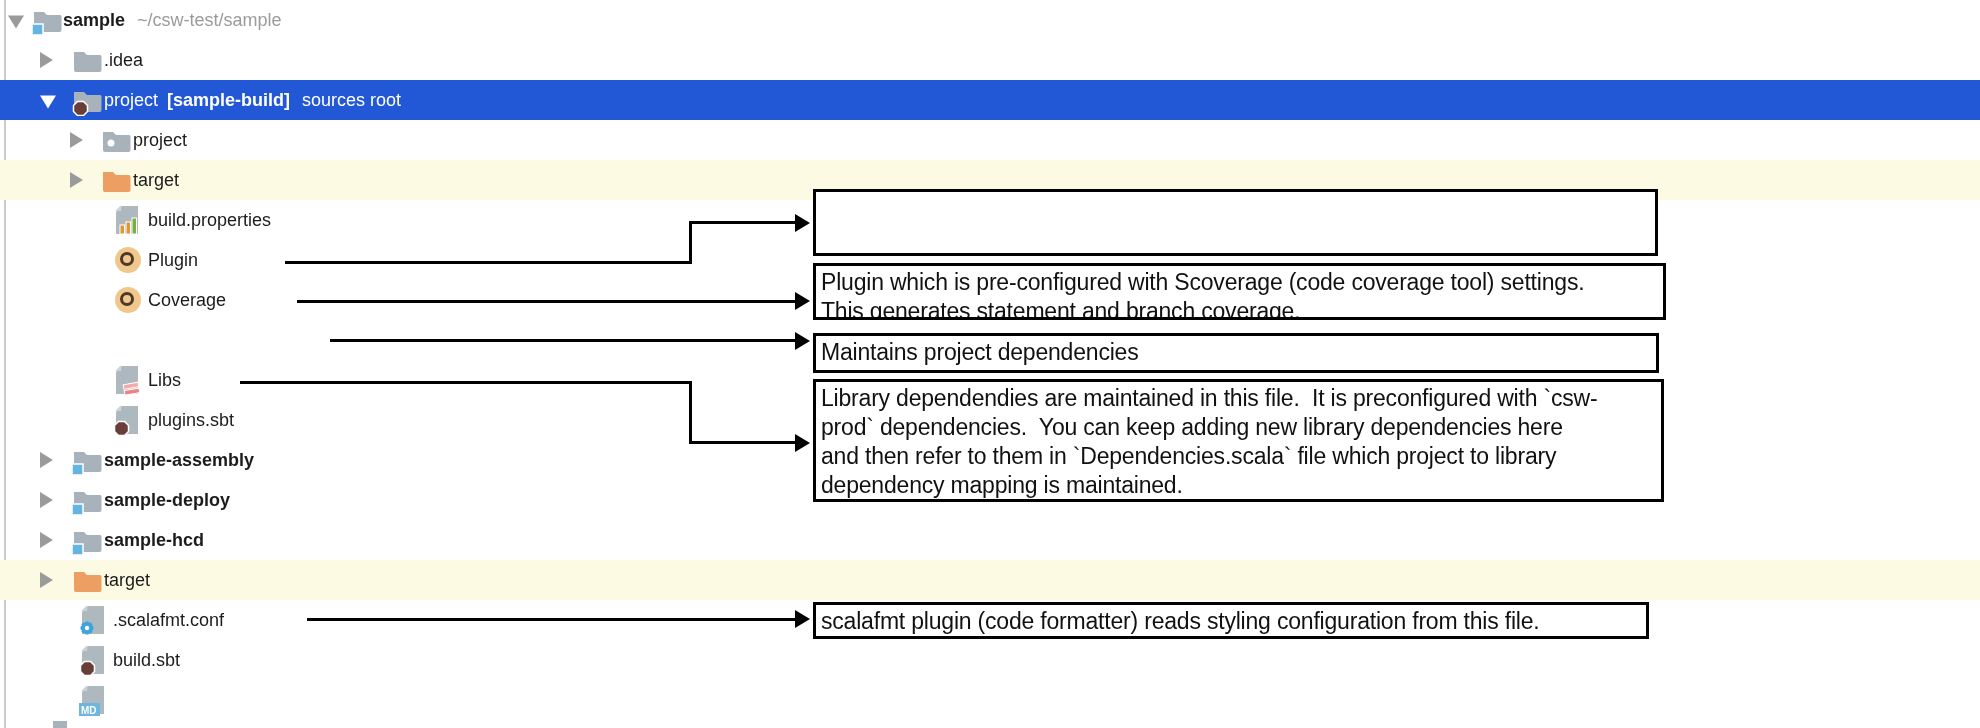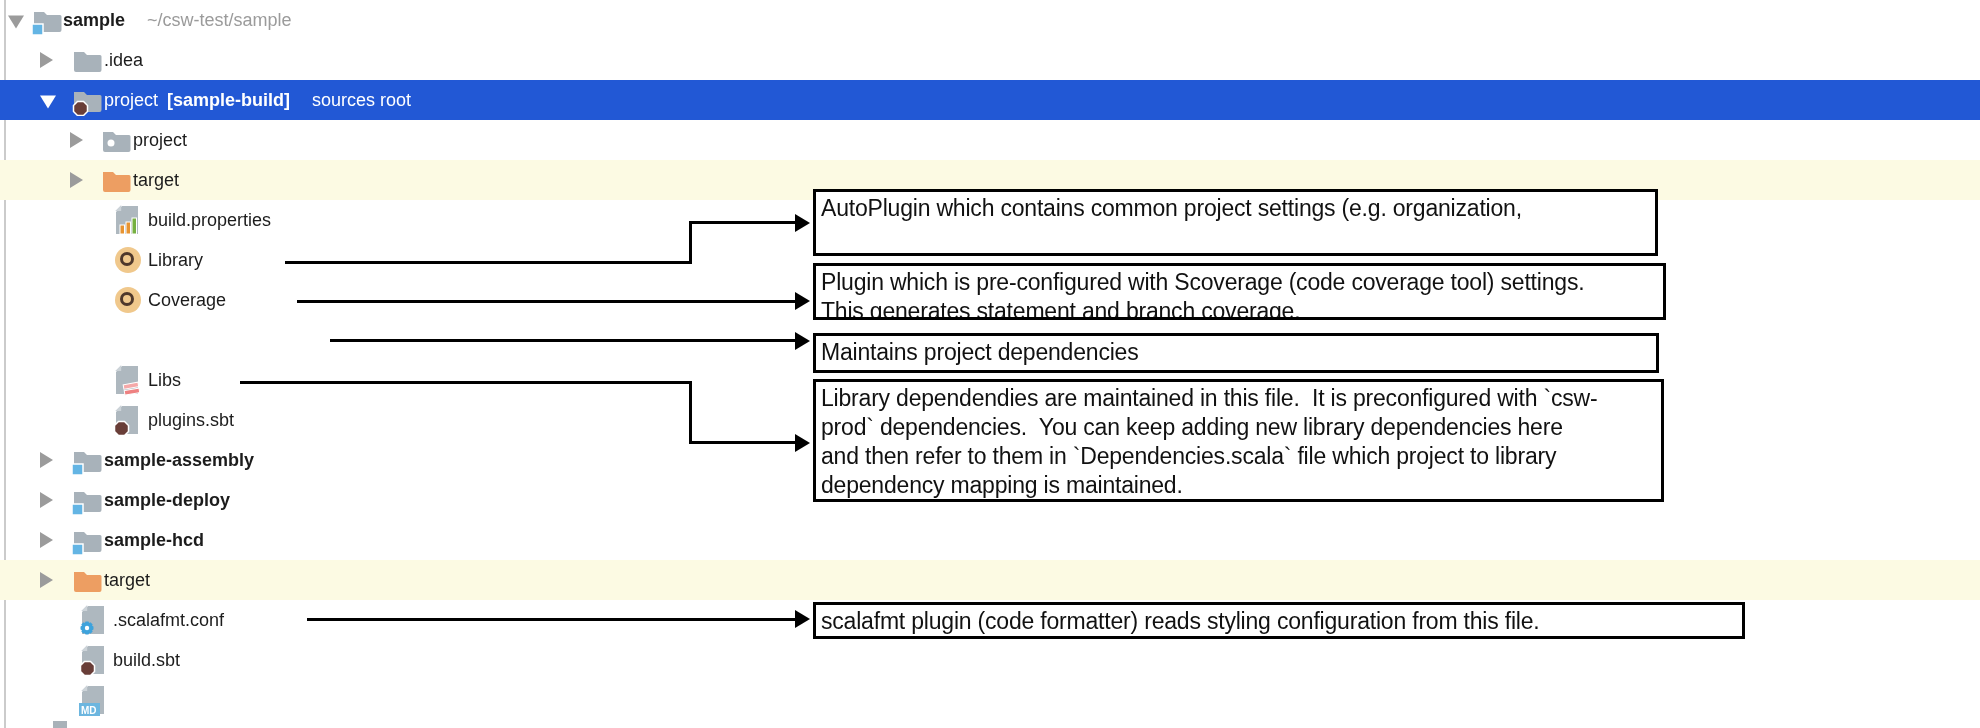--- a/index.html
+++ b/index.html
@@ -15,21 +15,21 @@
   .tgl{position:absolute; top:50%; width:0; height:0;}
   .tgl.right{transform:translateY(-50%); border-top:8px solid transparent; border-bottom:8px solid transparent; border-left:13px solid #9b9b9b;}
   .tgl.down{transform:translateY(-35%); border-left:8px solid transparent; border-right:8px solid transparent; border-top:13px solid #9b9b9b;}
   .sel .tgl.down{border-top-color:#ffffff;}
   .ic{position:absolute; top:4px; width:32px; height:32px;}
   .ic svg{width:32px; height:32px; display:block;}
   .txt{position:absolute; top:0; height:40px; display:flex; align-items:center; white-space:nowrap;
        font-size:18px; color:#1c1c1c;}
   .txt .b{font-weight:bold;}
   .txt .badge{font-weight:bold; margin-left:9px;}
-  .txt .suffix{margin-left:22px; color:#9b9b9b;}
+  .txt .suffix{margin-left:12px; color:#9b9b9b;}
   .sel .txt, .sel .txt .suffix{color:#ffffff;}
   
   .hline{position:absolute; height:3px; background:#000;}
   .vline{position:absolute; width:3px; background:#000;}
   .head{position:absolute; width:0; height:0; border-top:9px solid transparent;
         border-bottom:9px solid transparent; border-left:15px solid #000;}
   
   .abox{position:absolute; background:#ffffff; border:3px solid #000; box-sizing:border-box;
         padding:2px 5px 0 5px; font-size:23px; letter-spacing:-0.2px; line-height:29px; color:#111;
         overflow:hidden;}
@@ -144,21 +144,21 @@
   </div>
 
   <div class="row" style="top:240px">
     <span class="ic" style="left:112px">
       <svg viewBox="0 0 32 32">
           <circle cx="16" cy="16" r="13" fill="#f0c88c"></circle>
           <circle cx="15" cy="15" r="5.5" fill="none" stroke="#4f382b" stroke-width="3"></circle>
         </svg>
       </span>
     <span class="txt" style="left:148px">
-        <span>Library</span>
+        <span>Plugin</span>
       </span>
   </div>
 
   <div class="row" style="top:280px">
     <span class="ic" style="left:112px">
       <svg viewBox="0 0 32 32">
           <circle cx="16" cy="16" r="13" fill="#f0c88c"></circle>
           <circle cx="15" cy="15" r="5.5" fill="none" stroke="#4f382b" stroke-width="3"></circle>
         </svg>
       </span>
@@ -306,33 +306,32 @@
     <div class="vline" style="left:689px; top:381px; height:63px"></div>
     <div class="hline" style="left:689px; top:441px; width:107px"></div>
     <div class="head" style="left:795px; top:434px"></div>
   </div>
   <div>
     <div class="hline" style="left:307px; top:618px; width:489px"></div>
     <div class="head" style="left:795px; top:610px"></div>
   </div>
 
   <div class="abox" style="left:813px; top:189px; width:845px; height:67px">
-    <div class="ln">AutoPlugin which contains common project settings (e.g. organization,</div>
   </div>
   <div class="abox" style="left:813px; top:263px; width:853px; height:57px">
     <div class="ln">Plugin which is pre-configured with Scoverage (code coverage tool) settings.</div>
     <div class="ln">This generates statement and branch coverage.</div>
   </div>
   <div class="abox" style="left:813px; top:333px; width:846px; height:40px">
     <div class="ln">Maintains project dependencies</div>
   </div>
   <div class="abox" style="left:813px; top:379px; width:851px; height:123px">
     <div class="ln">Library dependendies are maintained in this file.  It is preconfigured with `csw-</div>
     <div class="ln">prod` dependencies.  You can keep adding new library dependencies here</div>
     <div class="ln">and then refer to them in `Dependencies.scala` file which project to library</div>
     <div class="ln">dependency mapping is maintained.</div>
   </div>
-  <div class="abox" style="left:813px; top:602px; width:932px; height:37px">
+  <div class="abox" style="left:813px; top:602px; width:836px; height:37px">
     <div class="ln">scalafmt plugin (code formatter) reads styling configuration from this file.</div>
   </div>
 
   <div class="sliver"></div>
 </div>
 
 </body></html>

